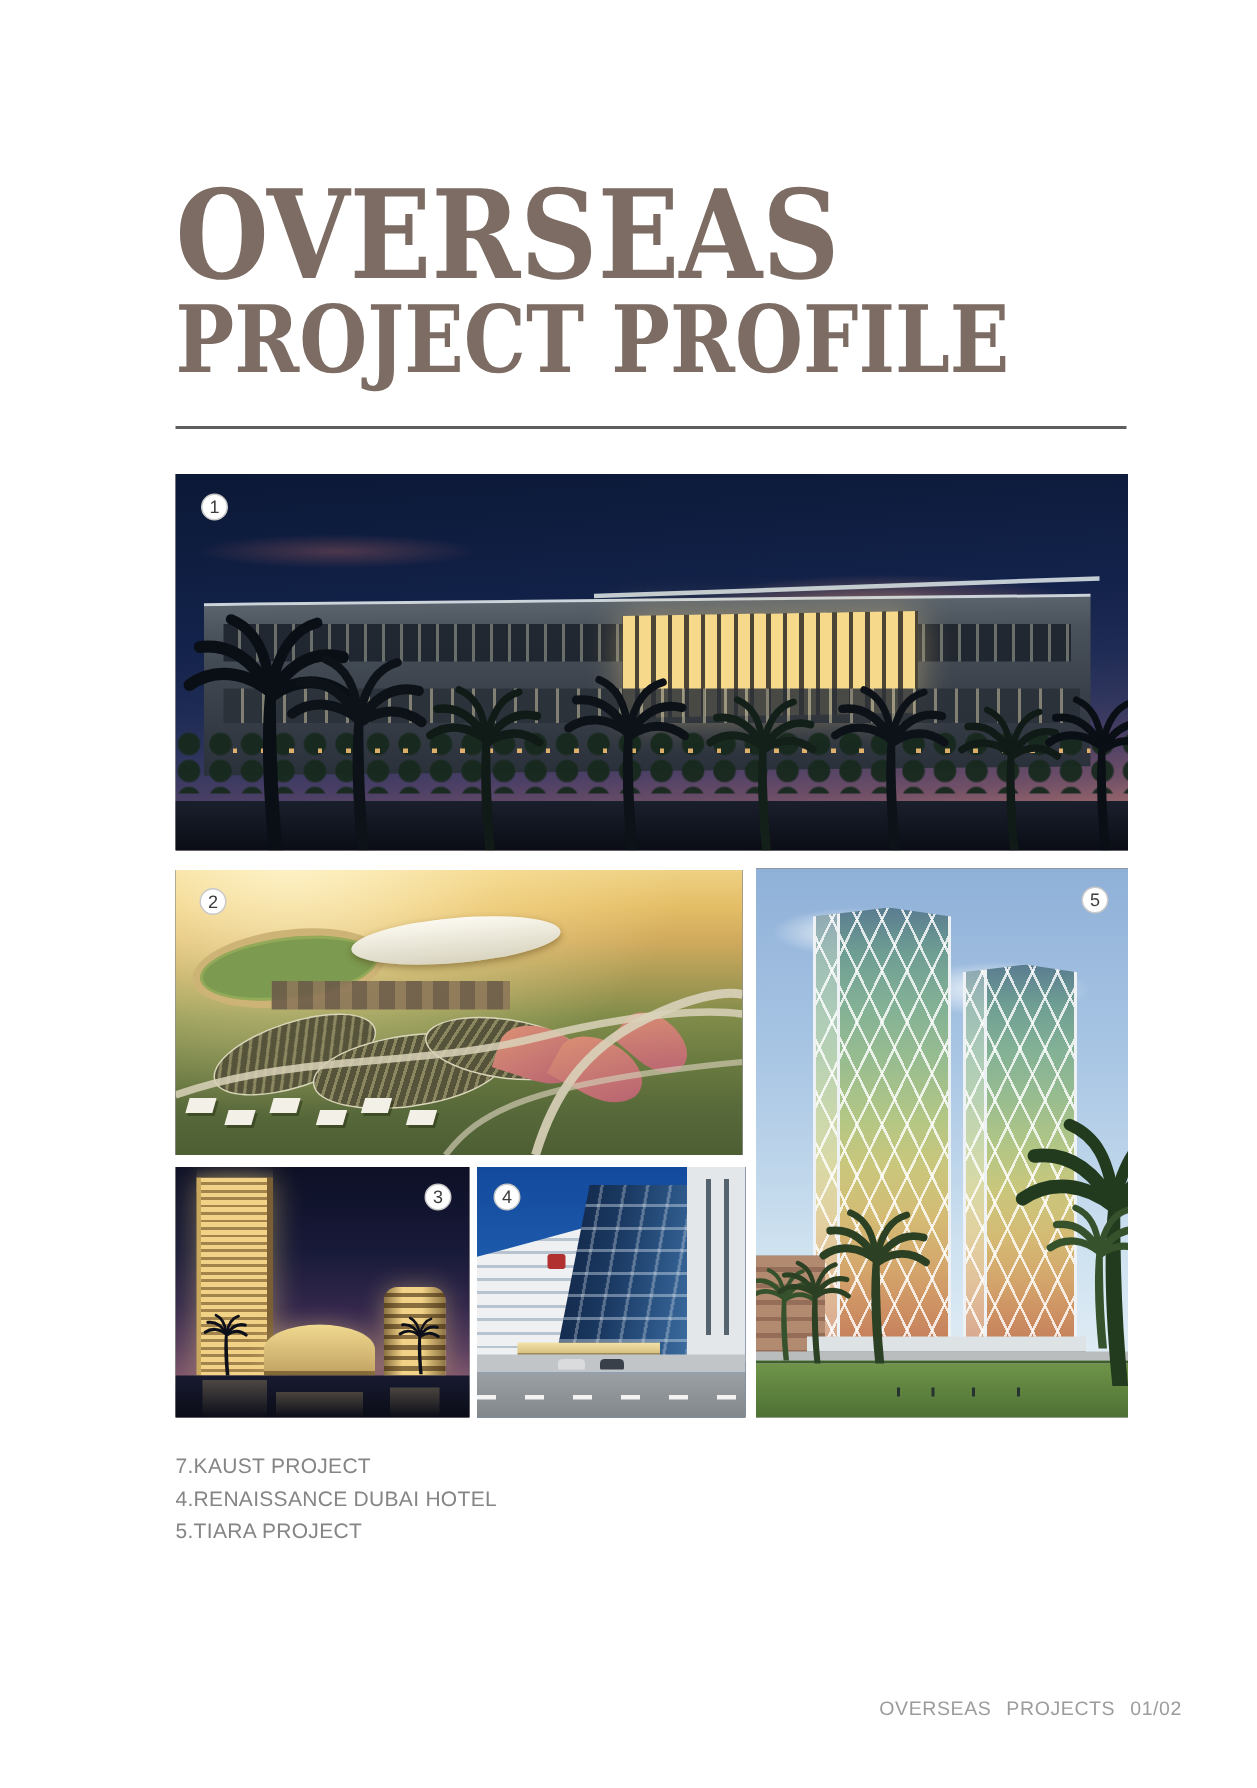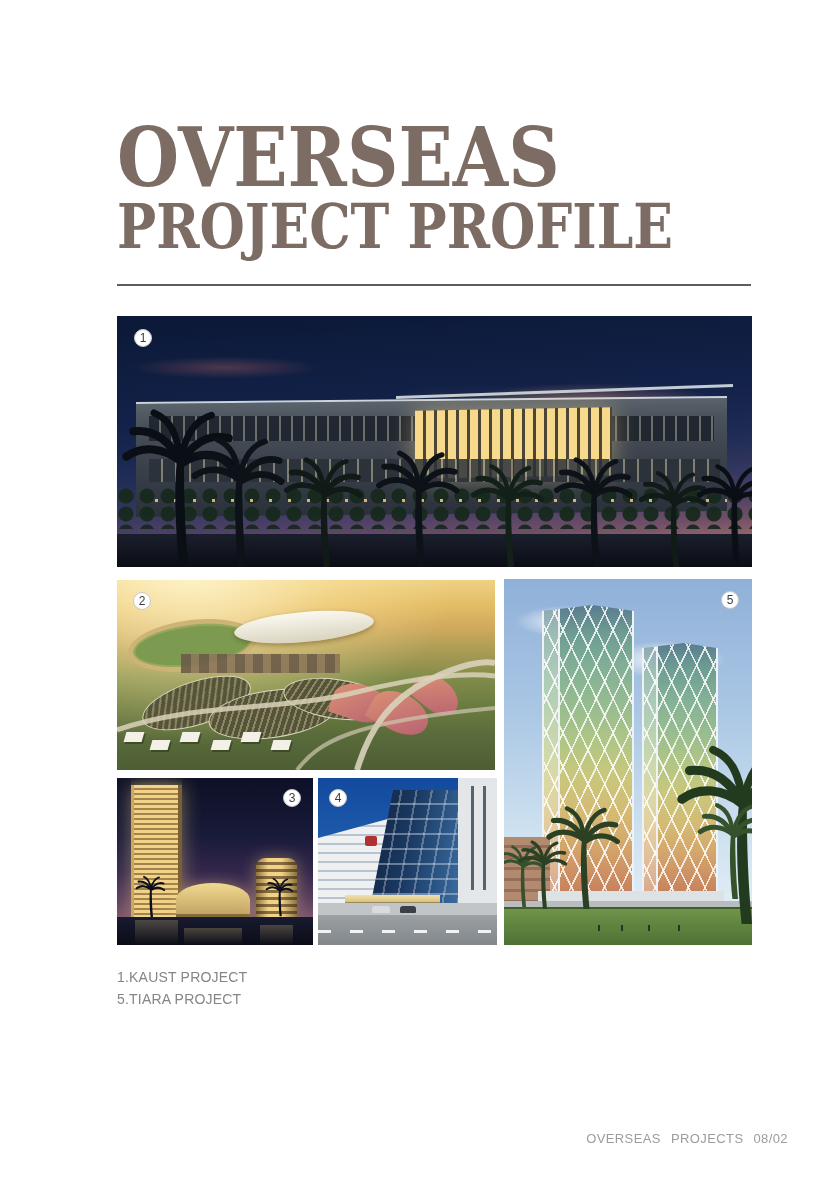--- a/index.html
+++ b/index.html
@@ -283,19 +283,20 @@
       <use href="#palm" transform="translate(40.5,225) scale(0.75)" color="#2c4124"></use>
       <use href="#palm" transform="translate(-5,265) scale(0.45)" color="#35522c"></use>
       <use href="#palm" transform="translate(13,260) scale(0.5)" color="#2c4124"></use>
       <use href="#palm" transform="translate(170,163) scale(1.3)" color="#223a1e"></use>
       <use href="#palm" transform="translate(192,222) scale(0.7)" color="#35522c"></use>
     </svg>
     <div class="badge b5">5</div>
   </div>
 
   <div class="captions">
-    <div>1.KAUST PROJECT</div>
+    <div>7.KAUST PROJECT</div>
+    <div>4.RENAISSANCE DUBAI HOTEL</div>
     <div>5.TIARA PROJECT</div>
   </div>
 
-  <div class="footer">OVERSEAS  PROJECTS  08/02</div>
+  <div class="footer">OVERSEAS  PROJECTS  01/02</div>
 
 </div>
 
 </body></html>

